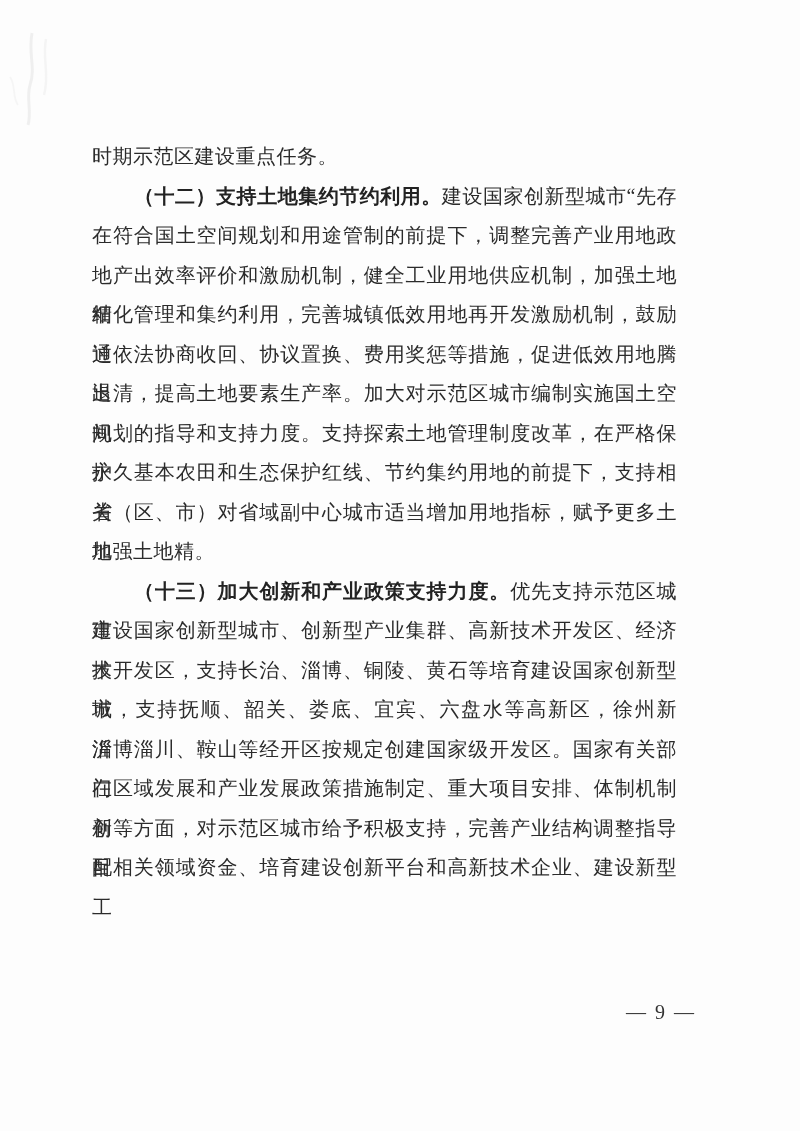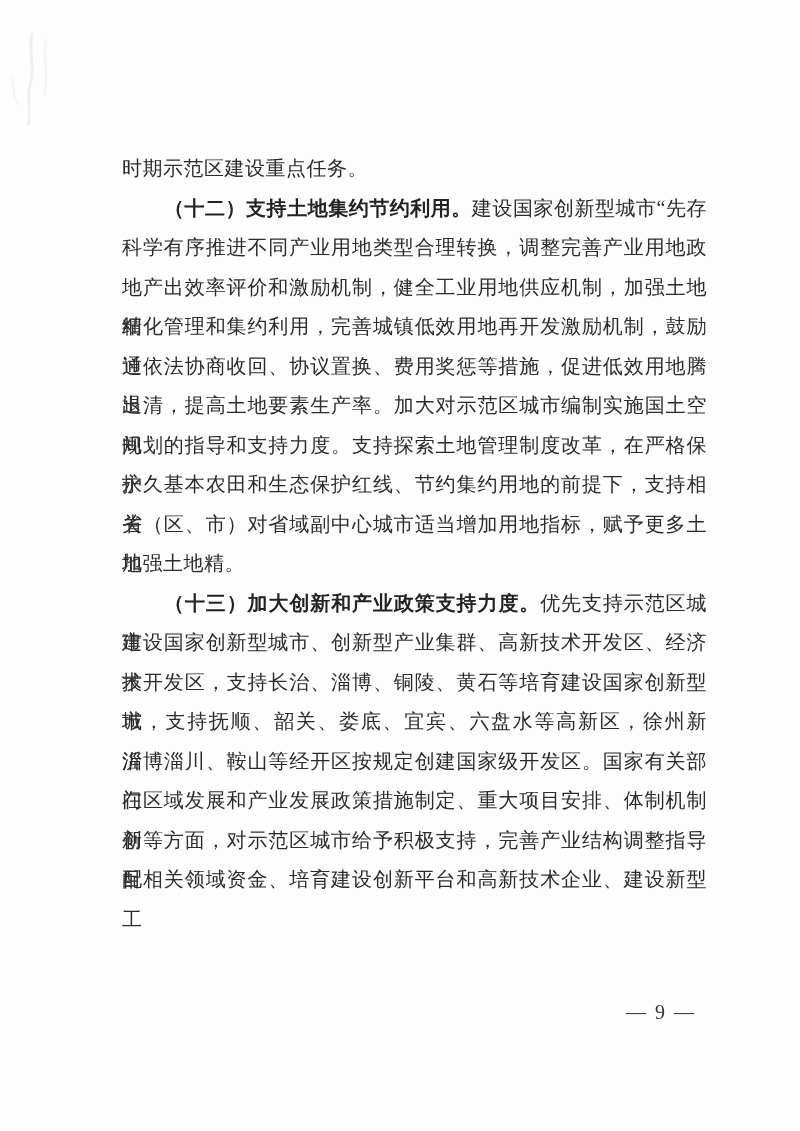--- a/index.html
+++ b/index.html
@@ -22,24 +22,23 @@
     position: absolute;
     left: 2px;
     top: 25px;
     width: 110px;
     height: 120px;
     opacity: 0.5;
     pointer-events: none;
   }
   .doc-body {
     position: absolute;
-    left: 122px;
+    left: 92px;
     top: 137px;
     width: 585px;
-    margin-top: 12px;
   }
   .line {
     height: 39.5px;
     line-height: 39.5px;
     font-size: 20px;
     letter-spacing: 0.5px;
     white-space: nowrap;
     color: #2b2b2b;
   }
   .line.just {
@@ -74,21 +73,21 @@
 
   <svg class="smudge" viewBox="0 0 110 120">
     <path d="M30 8 C 26 30, 34 42, 28 60 C 24 74, 30 86, 26 100" stroke="#e3e3e3" stroke-width="3" fill="none"></path>
     <path d="M44 14 C 40 34, 48 50, 42 70" stroke="#ececec" stroke-width="2.5" fill="none"></path>
     <path d="M8 52 C 14 60, 10 72, 16 80" stroke="#efefef" stroke-width="2" fill="none"></path>
   </svg>
 
   <div class="doc-body">
       <div class="line nojust"><span>时期示范区建设重点任务。</span></div>
       <div class="line indent just"><span class="bold">（十二）支持土地集约节约利用。</span><span>建设国家创新型城市“先存</span></div>
-      <div class="line just"><span>科学有序推进不同产业用地类型合理转换，调整完善产业用地政</span></div>
+      <div class="line just"><span>在符合国土空间规划和用途管制的前提下，调整完善产业用地政</span></div>
       <div class="line just"><span>地产出效率评价和激励机制，健全工业用地供应机制，加强土地精</span></div>
       <div class="line just"><span>细化管理和集约利用，完善城镇低效用地再开发激励机制，鼓励通</span></div>
       <div class="line just"><span>过依法协商收回、协议置换、费用奖惩等措施，促进低效用地腾退</span></div>
       <div class="line just"><span>出清，提高土地要素生产率。加大对示范区城市编制实施国土空间</span></div>
       <div class="line just"><span>规划的指导和支持力度。支持探索土地管理制度改革，在严格保护</span></div>
       <div class="line just"><span>永久基本农田和生态保护红线、节约集约用地的前提下，支持相关</span></div>
       <div class="line just"><span>省（区、市）对省域副中心城市适当增加用地指标，赋予更多土地</span></div>
       <div class="line nojust"><span>加强土地精。</span></div>
       <div class="line indent just"><span class="bold">（十三）加大创新和产业政策支持力度。</span><span>优先支持示范区城市</span></div>
       <div class="line just"><span>建设国家创新型城市、创新型产业集群、高新技术开发区、经济技</span></div>

